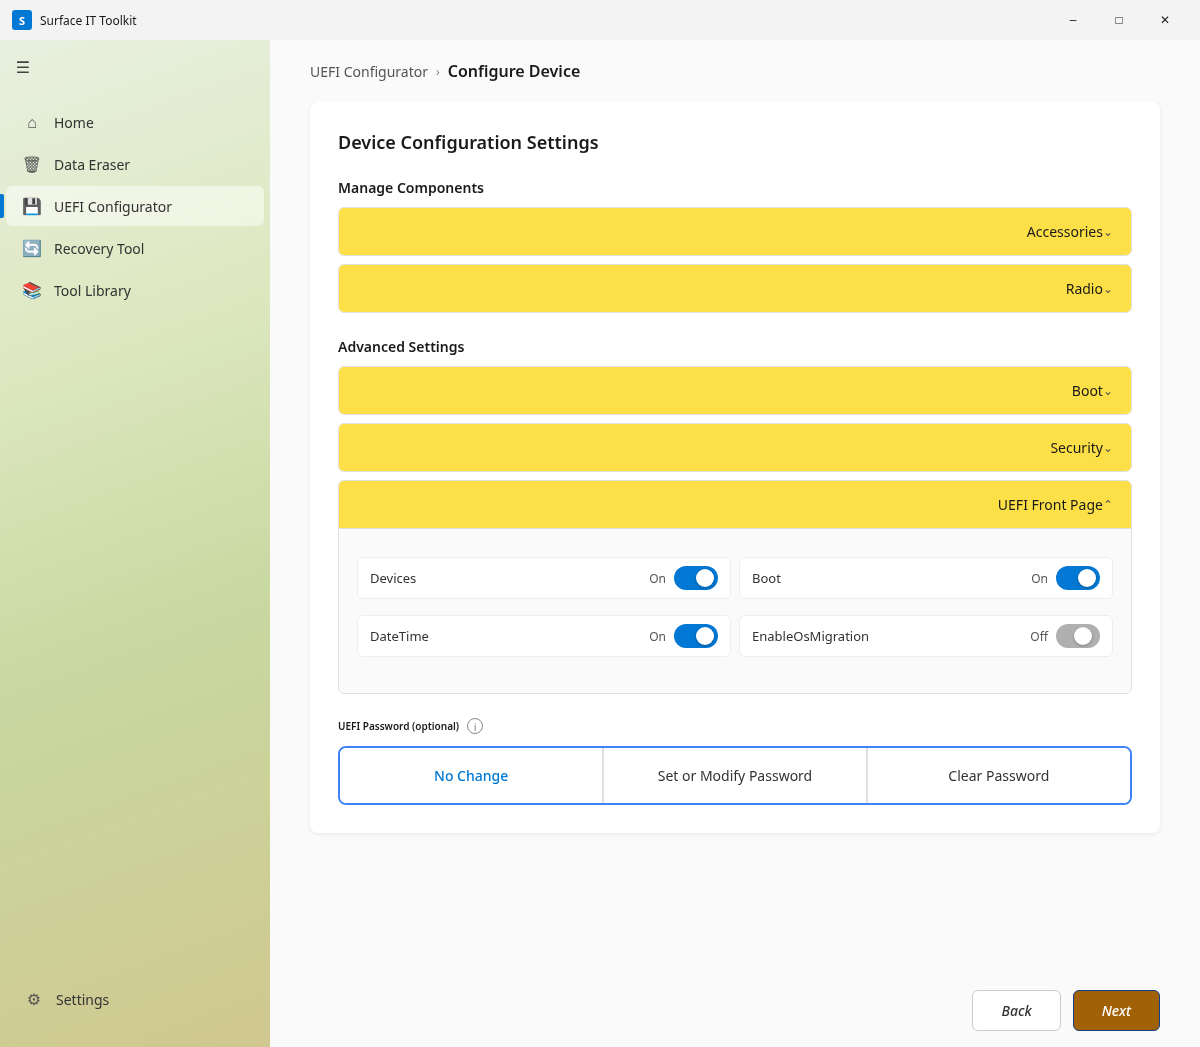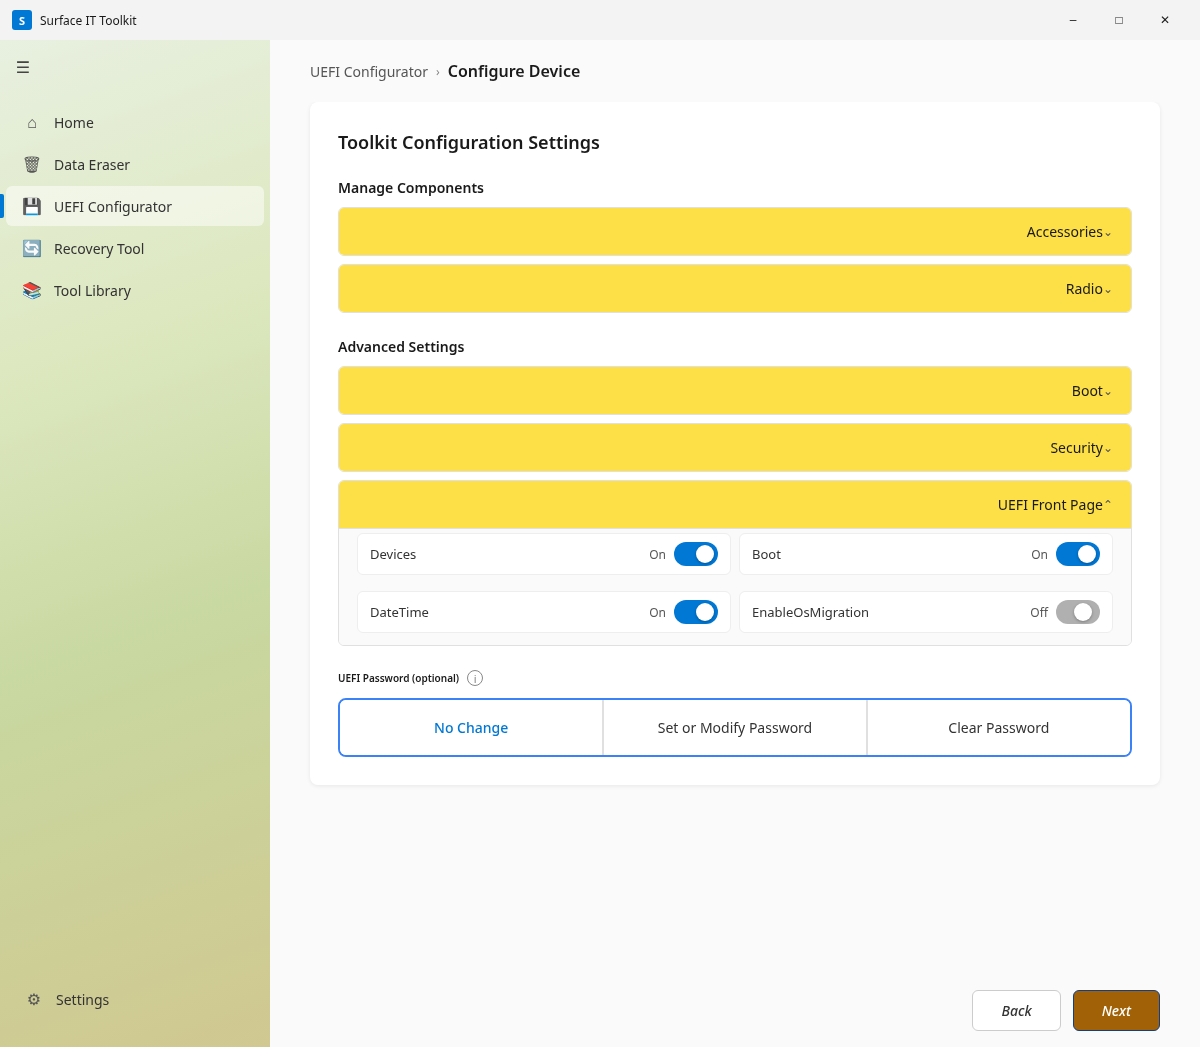--- a/index.html
+++ b/index.html
@@ -231,21 +231,21 @@
       color: #1a1a1a;
     }
     .chevron {
       font-size: 12px;
       color: #555;
       transition: transform 0.2s;
     }
     .chevron.up { transform: rotate(180deg); }
 
     .accordion-content {
-      padding: 4px 18px;
+      padding: 28px 18px;
       border-top: 1px solid #e0e0e0;
       background: #fafafa;
     }
 
     .toggle-row {
       display: flex;
       align-items: center;
       justify-content: space-between;
       padding: 8px 12px;
       background: white;
@@ -452,21 +452,21 @@
       <div class="breadcrumb">
         <a class="breadcrumb-link">UEFI Configurator</a>
         <span class="breadcrumb-separator">›</span>
         <span class="breadcrumb-current">Configure Device</span>
       </div>
     </div>
 
     <div class="content-area">
       <div class="content-card">
 
-        <div class="section-title">Toolkit Configuration Settings</div>
+        <div class="section-title">Device Configuration Settings</div>
 
         <div class="group-label">Manage Components</div>
 
         <div class="accordion-item">
           <div class="accordion-header">
             <span>Accessories</span>
             <span class="chevron">⌄</span>
           </div>
         </div>
 

